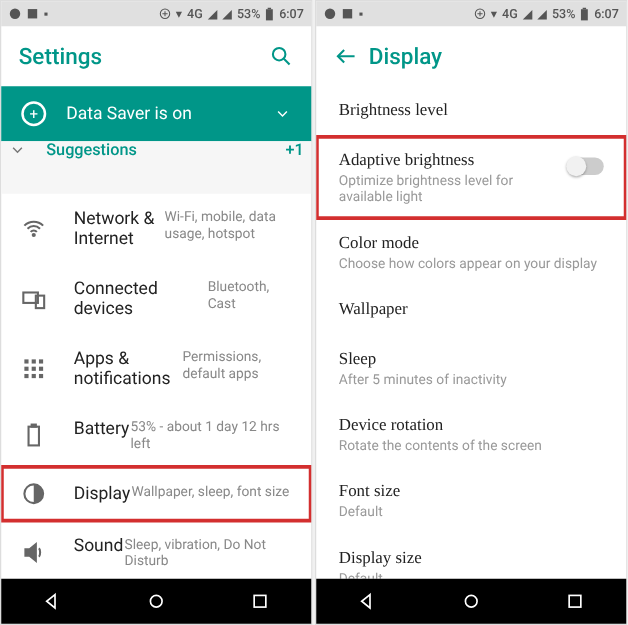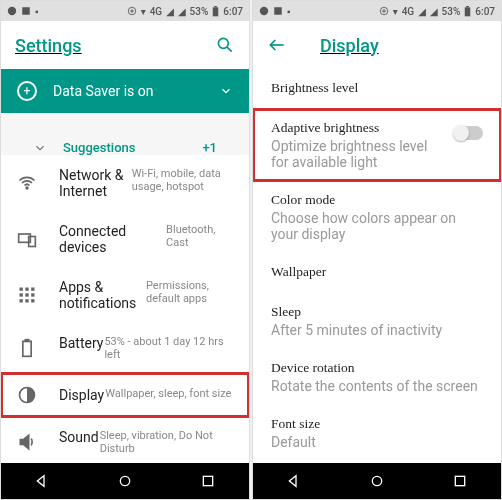--- a/index.html
+++ b/index.html
@@ -29,22 +29,21 @@
     font-size: 10px;
     color: #555;
   }
   .status-left, .status-right { display: flex; align-items: center; gap: 4px; }
   .status-right { font-weight: 500; }
   .appbar {
     height: 48px;
     display: flex;
     align-items: center;
     padding: 0 14px;
-    gap: 33px;
-    text-decoration: underline;
+    gap: 8px;
   }
   .appbar-title { color: #009688; font-size: 18px; font-weight: 500; flex: 1; }
   .appbar-icon { color: #009688; width: 20px; height: 20px; }
   .banner {
     height: 44px;
     background: #009688;
     color: #fff;
     display: flex;
     align-items: center;
     padding: 0 16px;
@@ -55,22 +54,22 @@
     width: 20px; height: 20px;
     border: 2px solid #fff;
     border-radius: 50%;
     display: flex; align-items: center; justify-content: center;
     font-size: 12px;
   }
   .suggestions {
     height: 42px;
     background: #f6f6f6;
     display: flex;
-    align-items: flex-end;
-    padding: 0 32px;
+    align-items: flex-start;
+    padding: 0 6px;
     gap: 16px;
     font-size: 13px;
     color: #009688;
     font-weight: 500;
   }
   .suggestions .chev { color: #777; }
   .sugg-label { flex: 1; }
   .list { flex: 1; overflow: hidden; }
   .item {
     display: flex;
@@ -84,21 +83,21 @@
     flex-shrink: 0;
   }
   .item-text { display: flex; flex-direction: row; gap: 1px; }
   .item-title { font-size: 14px; color: #222; }
   .item-sub { font-size: 11px; color: #888; }
   .highlight { outline: 3px solid #d32f2f; outline-offset: -2px; }
   
   .sub-list { flex: 1; overflow: hidden; }
   .sub-item { padding: 11px 18px; }
   .sub-title { font-size: 13.5px; color: #222; font-weight: 500; margin-bottom: 2px; font-family: Liberation Serif, serif; }
-  .sub-desc { font-size: 14px; color: #999; }
+  .sub-desc { font-size: 11px; color: #999; }
   .toggle-row { display: flex; align-items: flex-start; gap: 8px; }
   .toggle-row .col { flex: 1; }
   .switch {
     width: 28px; height: 14px; background: #ccc; border-radius: 7px; position: relative; margin-top: 6px;
   }
   .switch::after {
     content: ""; position: absolute; width: 16px; height: 16px; background: #f1f1f1;
     border-radius: 50%; top: -1px; left: -2px; box-shadow: 0 1px 2px rgba(0,0,0,0.3);
   }
   .navbar {

